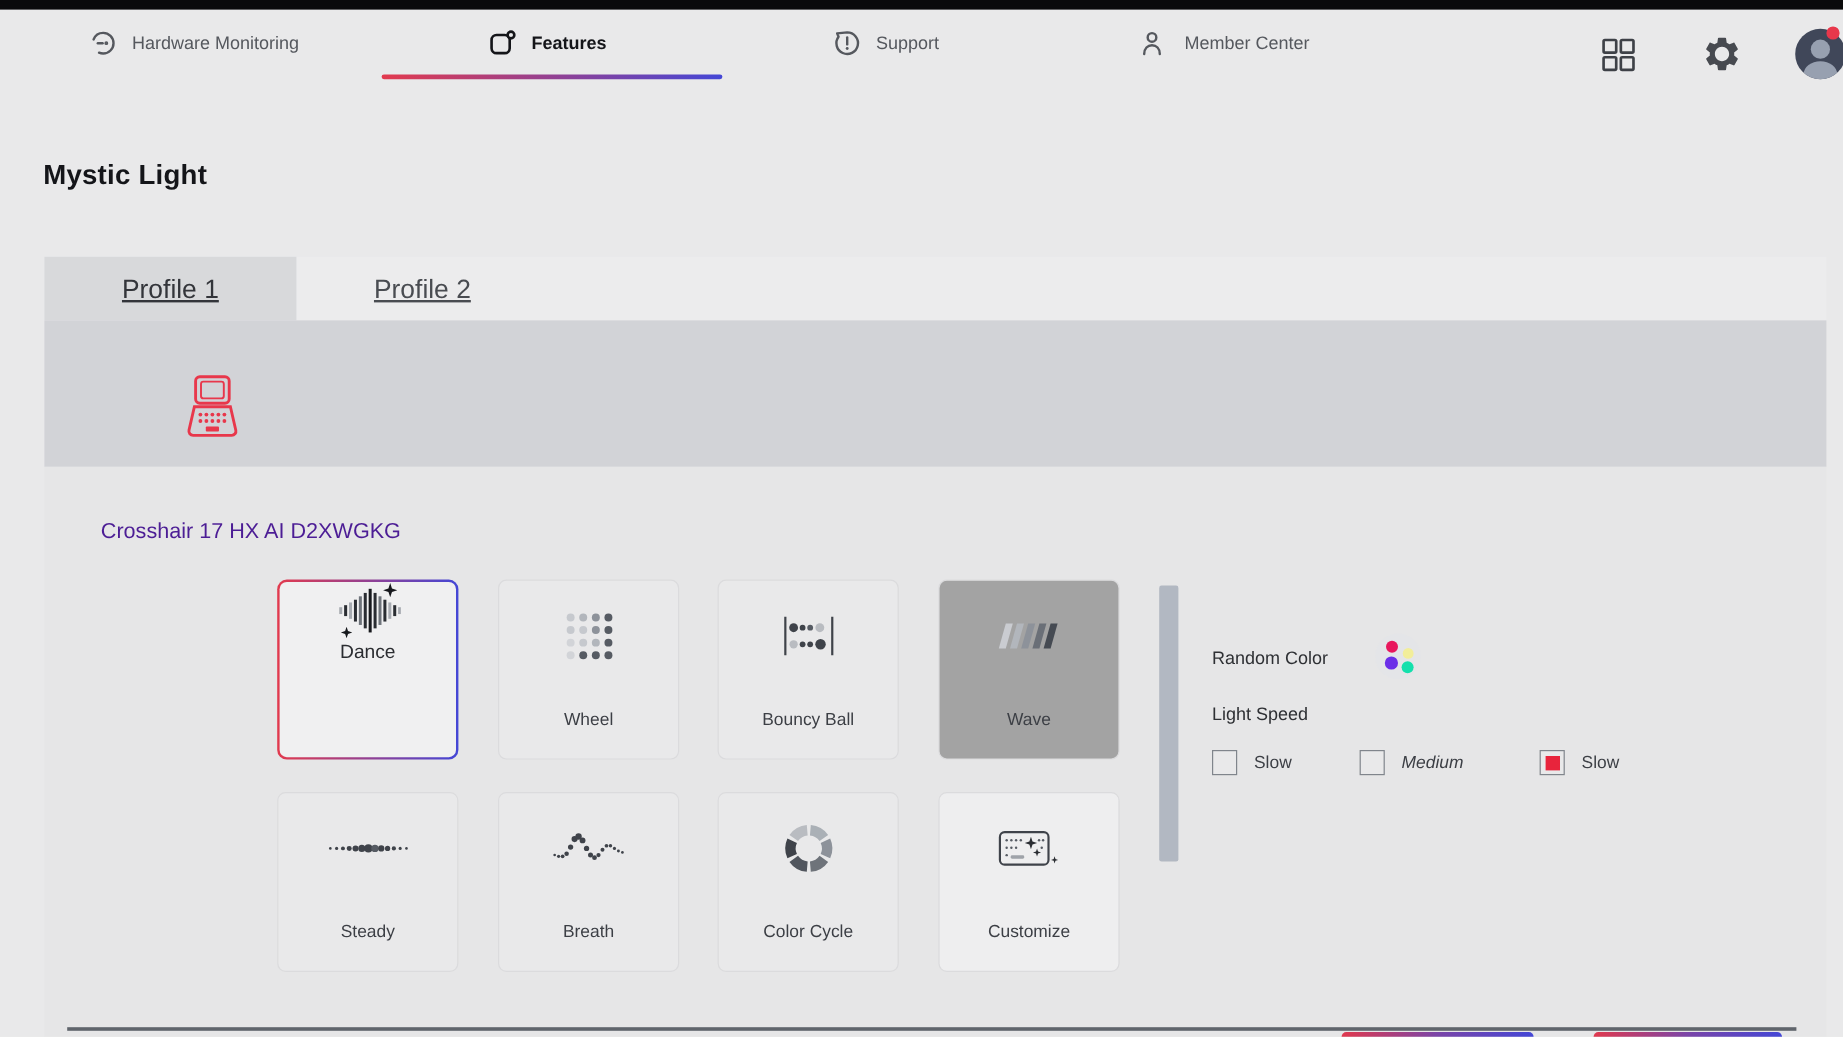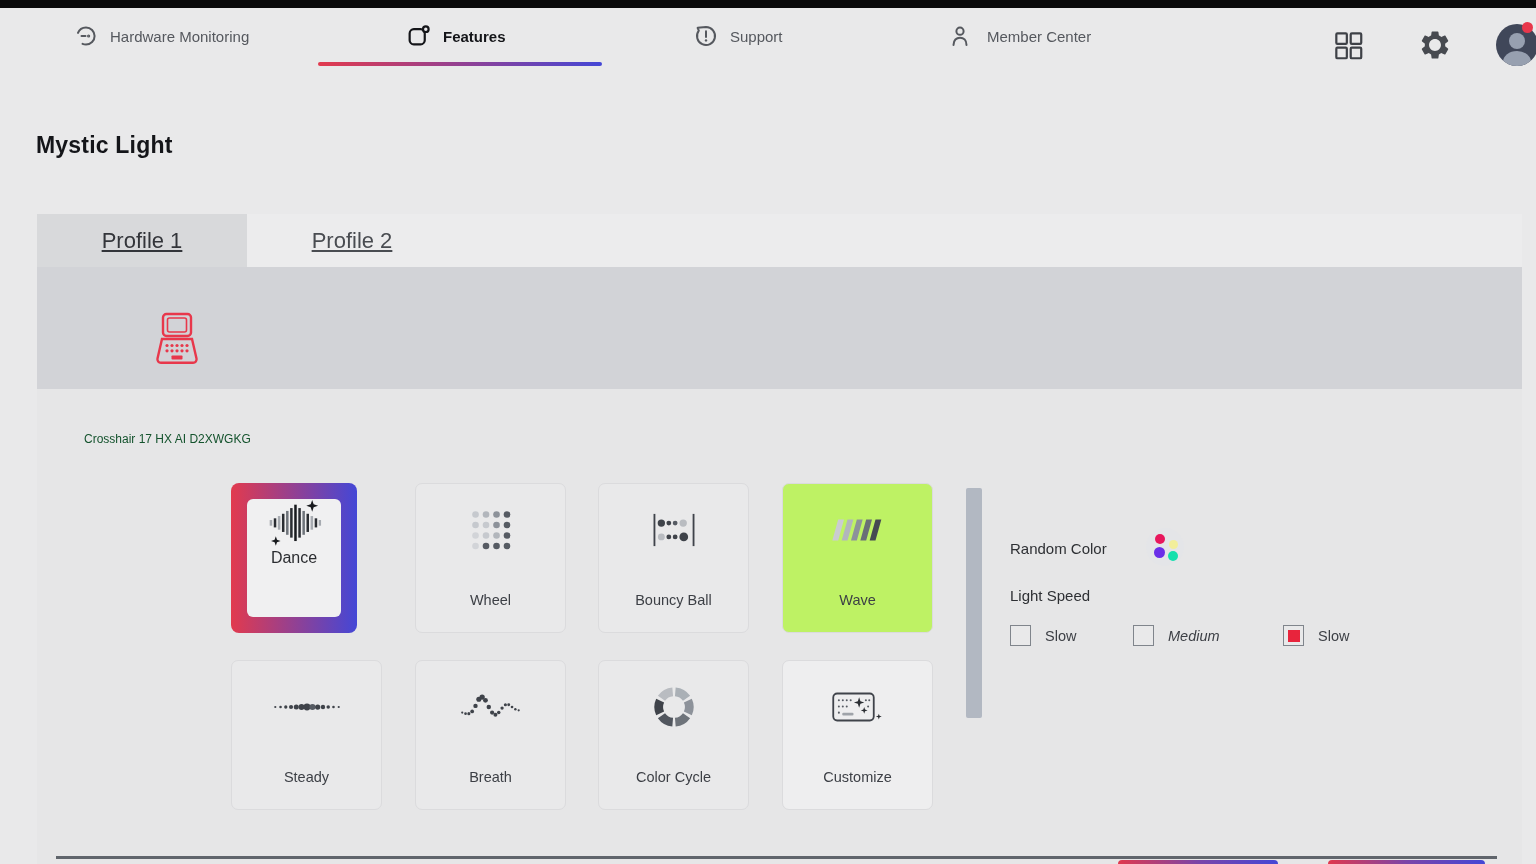--- a/index.html
+++ b/index.html
@@ -21,29 +21,29 @@
 
   
   .page-title{font-size:23px;font-weight:bold;color:#141519;letter-spacing:.2px;}
   .tabstrip{background:#ececed;}
   .tab{display:flex;align-items:center;justify-content:center;font-size:22px;
        color:#494c51;cursor:pointer;height:100%;text-decoration:underline;}
   .tab.active{background:#d8d9db;color:#33353a;}
 
   .banner{background:#d2d3d7;}
   .panel{background:#e6e6e7;}
-  .device-name{font-size:12px;color:#14532d;}
+  .device-name{font-size:18px;color:#4c1d95;}
 
   
   .card{width:151px;height:150px;border-radius:7px;background:#e9e9ea;
         border:1px solid #dbdbdd;cursor:pointer;display:flex;flex-direction:column;
         align-items:center;justify-content:flex-start;}
   .card .icn{height:92px;display:flex;align-items:center;justify-content:center;width:100%;}
   .card .lbl{font-size:14.5px;color:#3c3f45;margin-top:16px;}
-  .card-sel-wrap{width:126px;height:150px;border-radius:8px;padding:16px;cursor:pointer;
+  .card-sel-wrap{width:151px;height:150px;border-radius:8px;padding:2px;cursor:pointer;
         background:linear-gradient(90deg,#e23a4e,#4447d6);}
   .card-sel{width:100%;height:100%;border-radius:6px;background:#f0f0f1;
         display:flex;flex-direction:column;align-items:center;}
 
   .scrollbar{background:#b2b8c2;border-radius:2px;cursor:pointer;}
 
   
   .opt-label{font-size:15px;color:#2e3034;}
   .swatch{width:38px;height:38px;border-radius:50%;background:#e4e5e8;cursor:pointer;position:relative;}
   .swatch i{position:absolute;border-radius:50%;display:block;}
@@ -240,21 +240,21 @@
           <circle cx="28" cy="10" r="3.2" fill="#b9bcc1"></circle>
         <circle cx="9" cy="22" r="3" fill="#b9bcc1"></circle>
           <circle cx="15.5" cy="22" r="2.1" fill="#3f434a"></circle>
           <circle cx="21" cy="22" r="2.1" fill="#3f434a"></circle>
           <circle cx="28.5" cy="22" r="3.8" fill="#3f434a"></circle>
       </svg>
     </div>
     <div class="lbl">Bouncy Ball</div>
   </div>
 
-  <div class="abs card" style="left:782px;top:483px;background:#bef264;">
+  <div class="abs card" style="left:782px;top:483px;background:#a3a3a3;">
     <div class="icn">
       <svg width="56" height="26" viewBox="0 0 48 22">
         <path d="M7,2 h5 l-5,18 h-5 z" fill="#caccd1"></path>
         <path d="M15,2 h5 l-5,18 h-5 z" fill="#b2b6bc"></path>
         <path d="M23,2 h5 l-5,18 h-5 z" fill="#8d929a"></path>
         <path d="M31,2 h5 l-5,18 h-5 z" fill="#6a6f77"></path>
         <path d="M39,2 h5 l-5,18 h-5 z" fill="#454a52"></path>
       </svg>
     </div>
     <div class="lbl">Wave</div>

